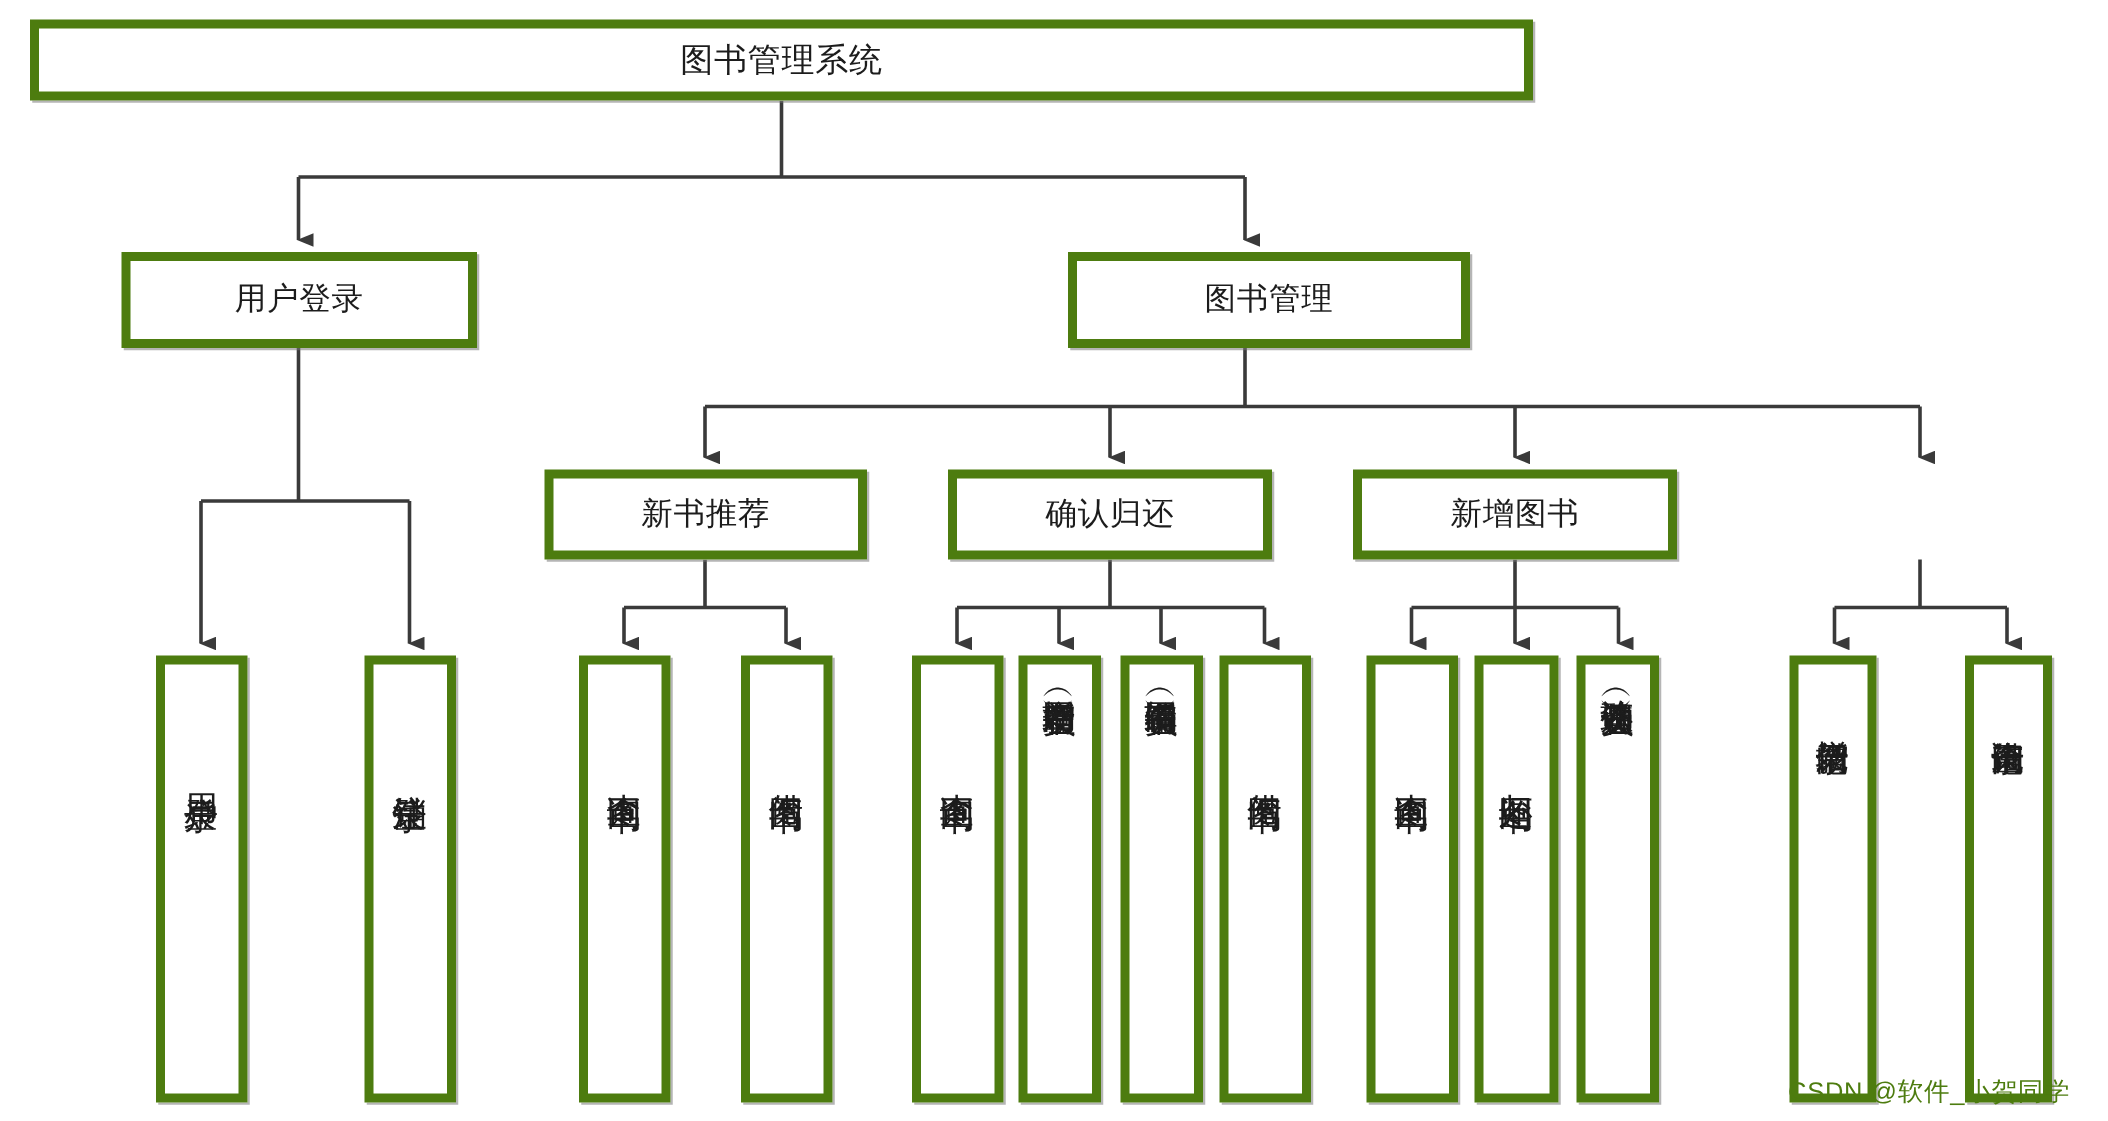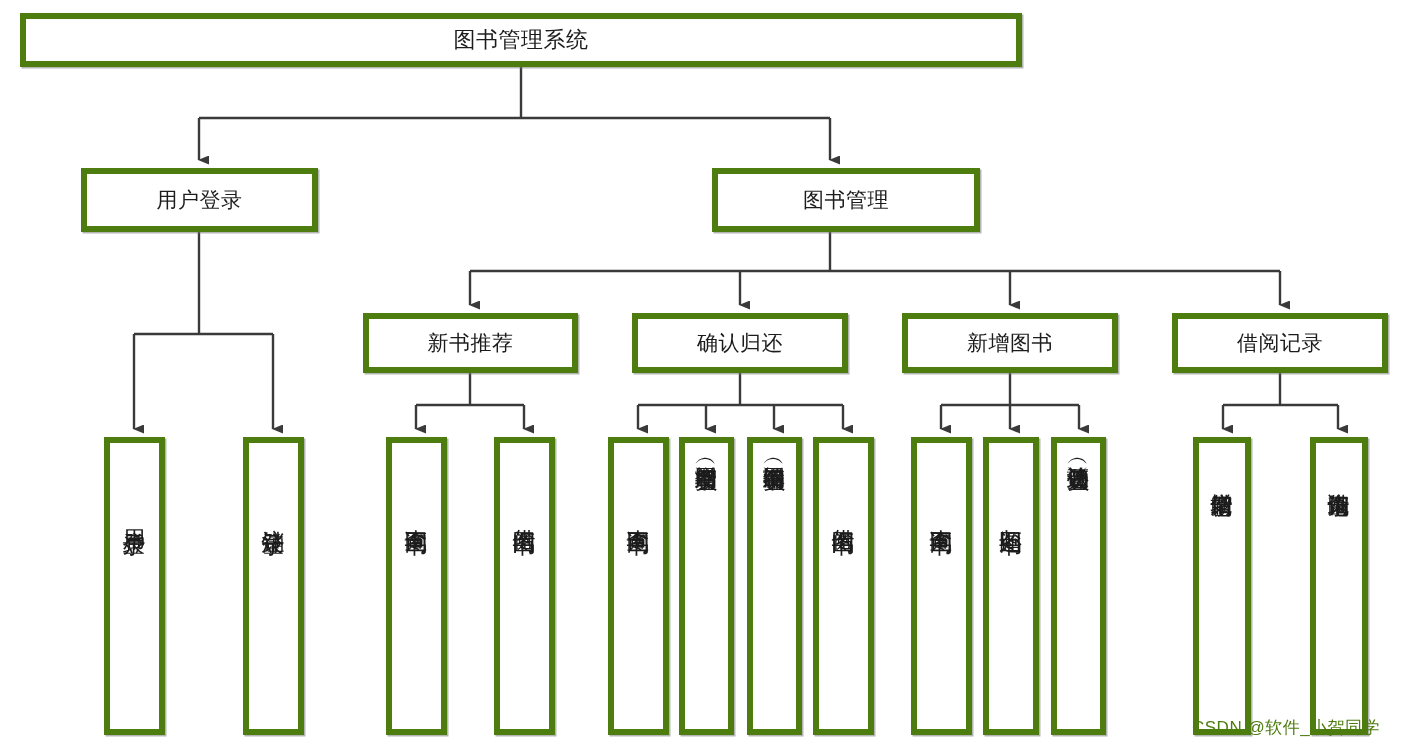--- a/index.html
+++ b/index.html
@@ -150,23 +150,20 @@
   </div>
 
   <div class="node horiz" style="left:632px; top:313px; width:216px; height:60px;">
     <span class="node-label">确认归还</span>
   </div>
 
   <div class="node horiz" style="left:902px; top:313px; width:216px; height:60px;">
     <span class="node-label">新增图书</span>
   </div>
 
-  <div class="node horiz" style="left:1172px; top:313px; width:216px; height:60px;">
-    <span class="node-label">借阅记录</span>
-  </div>
 
   <div class="node vert" style="left:104px; top:437px; width:61px; height:298px; padding-top:68px;">
     <span class="node-label">用户登录</span>
   </div>
 
   <div class="node vert" style="left:243px; top:437px; width:61px; height:298px; padding-top:68px;">
     <span class="node-label">注销登录</span>
   </div>
 
   <div class="node vert" style="left:386px; top:437px; width:61px; height:298px; padding-top:68px;">

